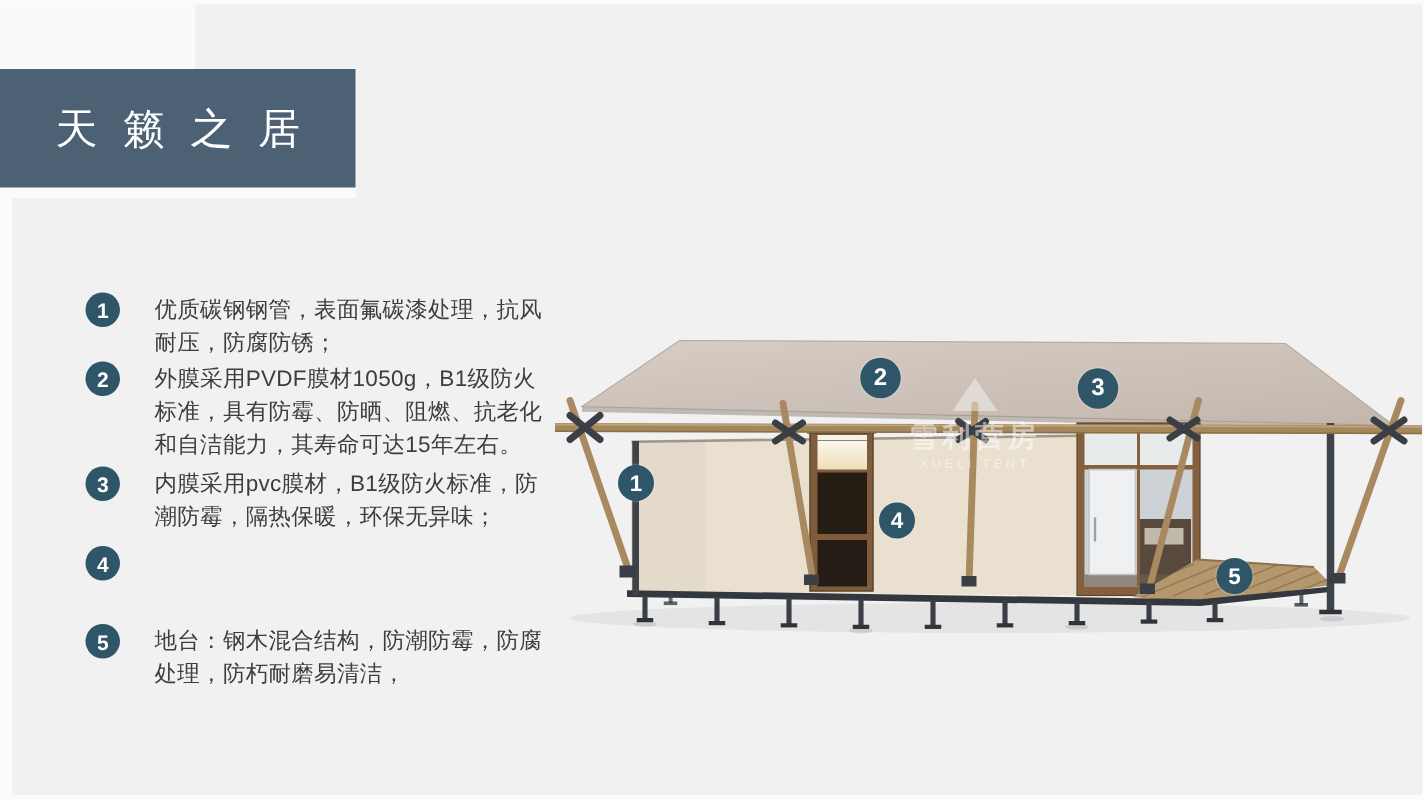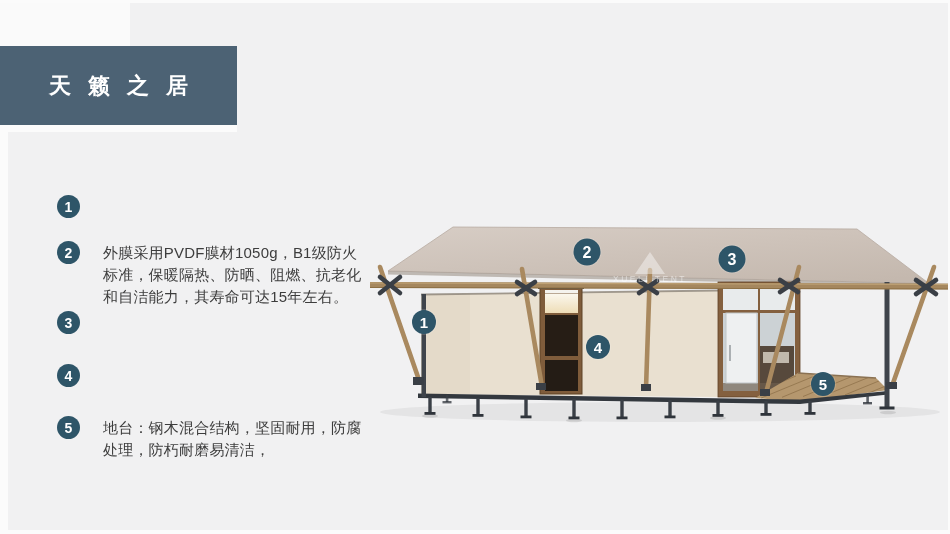--- a/index.html
+++ b/index.html
@@ -3,21 +3,21 @@
 <meta charset="utf-8">
 <style>
   html,body{margin:0;padding:0;}
   body{width:950px;height:534px;font-family:"Liberation Sans","DejaVu Sans",sans-serif;}
   #slide{position:relative;width:950px;height:534px;background:#fbfbfb;overflow:hidden;}
   .panel{position:absolute;left:8px;top:3px;right:2px;bottom:4px;background:#f1f1f2;}
   .accent-top{position:absolute;left:0;top:3px;width:130px;height:43px;background:#fafafa;}
   .accent-under-title{position:absolute;left:0;top:125px;width:237px;height:7px;background:#fbfbfb;}
   .title-box{position:absolute;left:0;top:46px;width:237px;height:79px;background:#4c6274;
              display:flex;align-items:center;justify-content:center;}
-  .title-box .title{color:#ffffff;font-size:22px;font-weight:bold;letter-spacing:17px;text-indent:17px;white-space:nowrap;}
+  .title-box .title{color:#ffffff;font-size:28px;font-weight:normal;letter-spacing:17px;text-indent:17px;white-space:nowrap;}
   
   .item{position:absolute;left:57px;display:flex;}
   .i1{top:196px}.i2{top:242px}.i3{top:312px}.i4{top:365px}.i5{top:417px}
   .badge{flex:0 0 auto;width:23px;height:23px;border-radius:50%;background:#2e5568;color:#fff;
          font-weight:bold;font-size:14px;display:flex;align-items:center;justify-content:center;margin-top:-1px;}
   .ftext{margin-left:23px;width:262px;font-size:15px;line-height:22px;color:#3d3d3d;letter-spacing:0.2px;}
   
   #tent{position:absolute;left:0;top:0;width:950px;height:534px;}
   
   .watermark{position:absolute;left:589px;top:252px;width:122px;text-align:center;pointer-events:none;}
@@ -45,34 +45,36 @@
   <div class="panel"></div>
   <div class="accent-top"></div>
   <div class="accent-under-title"></div>
 
   <div class="title-box">
     <div class="title">天籁之居</div>
   </div>
 
   <div class="item i1">
     <div class="badge">1</div>
+    <div class="ftext">优质碳钢钢管，表面氟碳漆处理，抗风耐压，防腐防锈；</div>
   </div>
   <div class="item i2">
     <div class="badge">2</div>
-    <div class="ftext">外膜采用PVDF膜材1050g，B1级防火标准，保暖隔热、防晒、阻燃、抗老化和自洁能力，其寿命可达15年左右。</div>
+    <div class="ftext">外膜采用PVDF膜材1050g，B1级防火标准，具有防霉、防晒、阻燃、抗老化和自洁能力，其寿命可达15年左右。</div>
   </div>
   <div class="item i3">
     <div class="badge">3</div>
+    <div class="ftext">内膜采用pvc膜材，B1级防火标准，防潮防霉，隔热保暖，环保无异味；</div>
   </div>
   <div class="item i4">
     <div class="badge">4</div>
   </div>
   <div class="item i5">
     <div class="badge">5</div>
-    <div class="ftext">地台：钢木混合结构，坚固耐用，防腐处理，防朽耐磨易清洁，</div>
+    <div class="ftext">地台：钢木混合结构，防潮防霉，防腐处理，防朽耐磨易清洁，</div>
   </div>
 
   <svg id="tent" viewBox="0 0 950 534" xmlns="http://www.w3.org/2000/svg">
     <defs>
       <linearGradient id="roofGrad" x1="0" y1="0" x2="0.85" y2="1">
         <stop offset="0" stop-color="#d7cdc5"></stop>
         <stop offset="1" stop-color="#c4b8ae"></stop>
       </linearGradient>
       <linearGradient id="winGrad" x1="0" y1="0" x2="0" y2="1">
         <stop offset="0" stop-color="#fbf7ed"></stop>
@@ -206,20 +208,21 @@
         </g>
       <g transform="translate(926,287)">
           <line x1="-10" y1="-7" x2="10" y2="7"></line>
           <line x1="10" y1="-7" x2="-10" y2="7"></line>
         </g>
     </g>
   </svg>
 
   <div class="watermark">
     <div class="wm-icon"></div>
+    <div class="wm-cn">雪利营房</div>
     <div class="wm-en">XUELI TENT</div>
   </div>
 
   <div class="marker m-sm mk1">1</div>
   <div class="marker m-lg mk2">2</div>
   <div class="marker m-lg mk3">3</div>
   <div class="marker m-sm mk4">4</div>
   <div class="marker m-sm mk5">5</div>
 </div>
 

